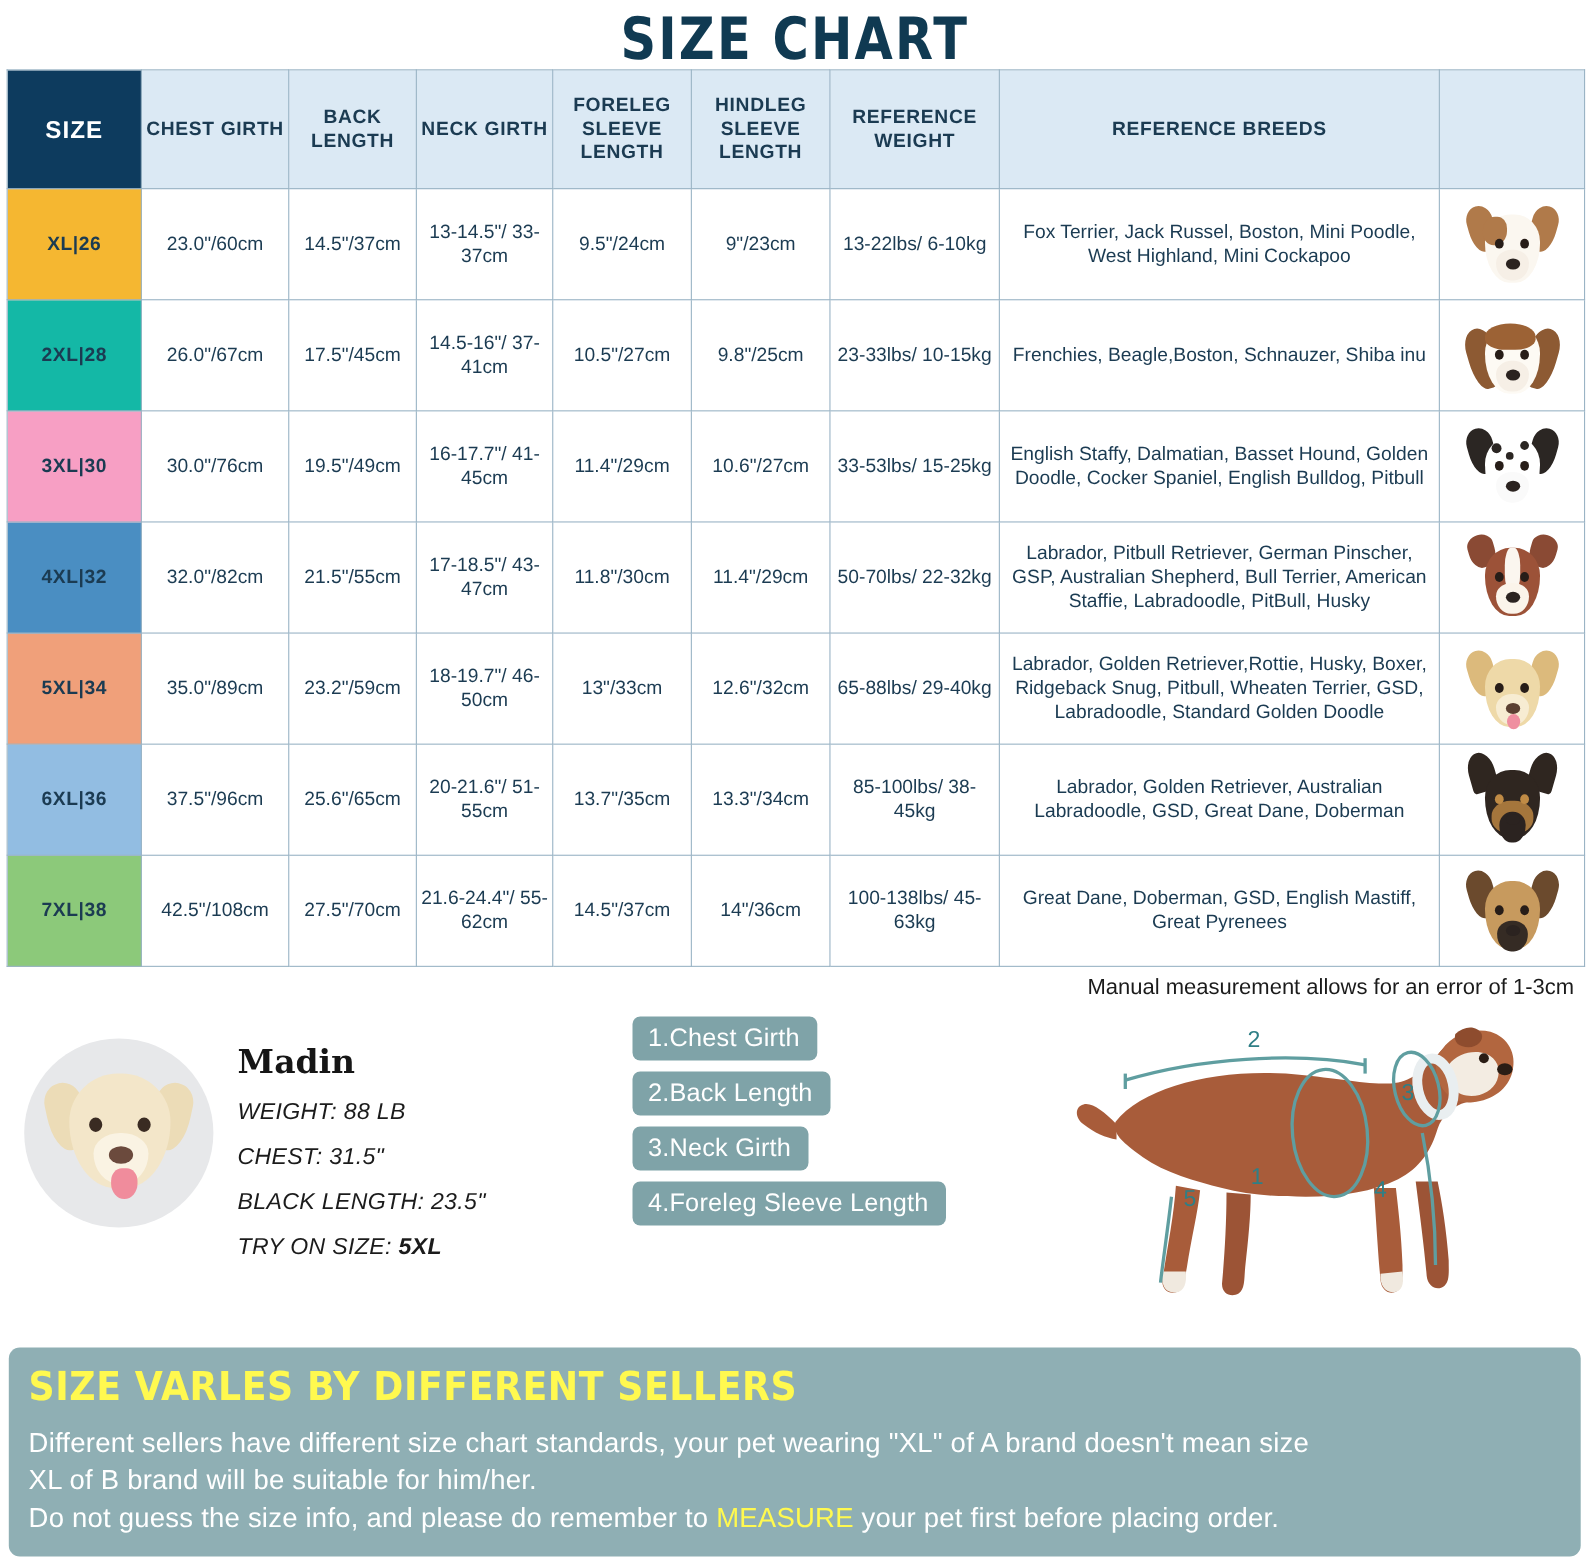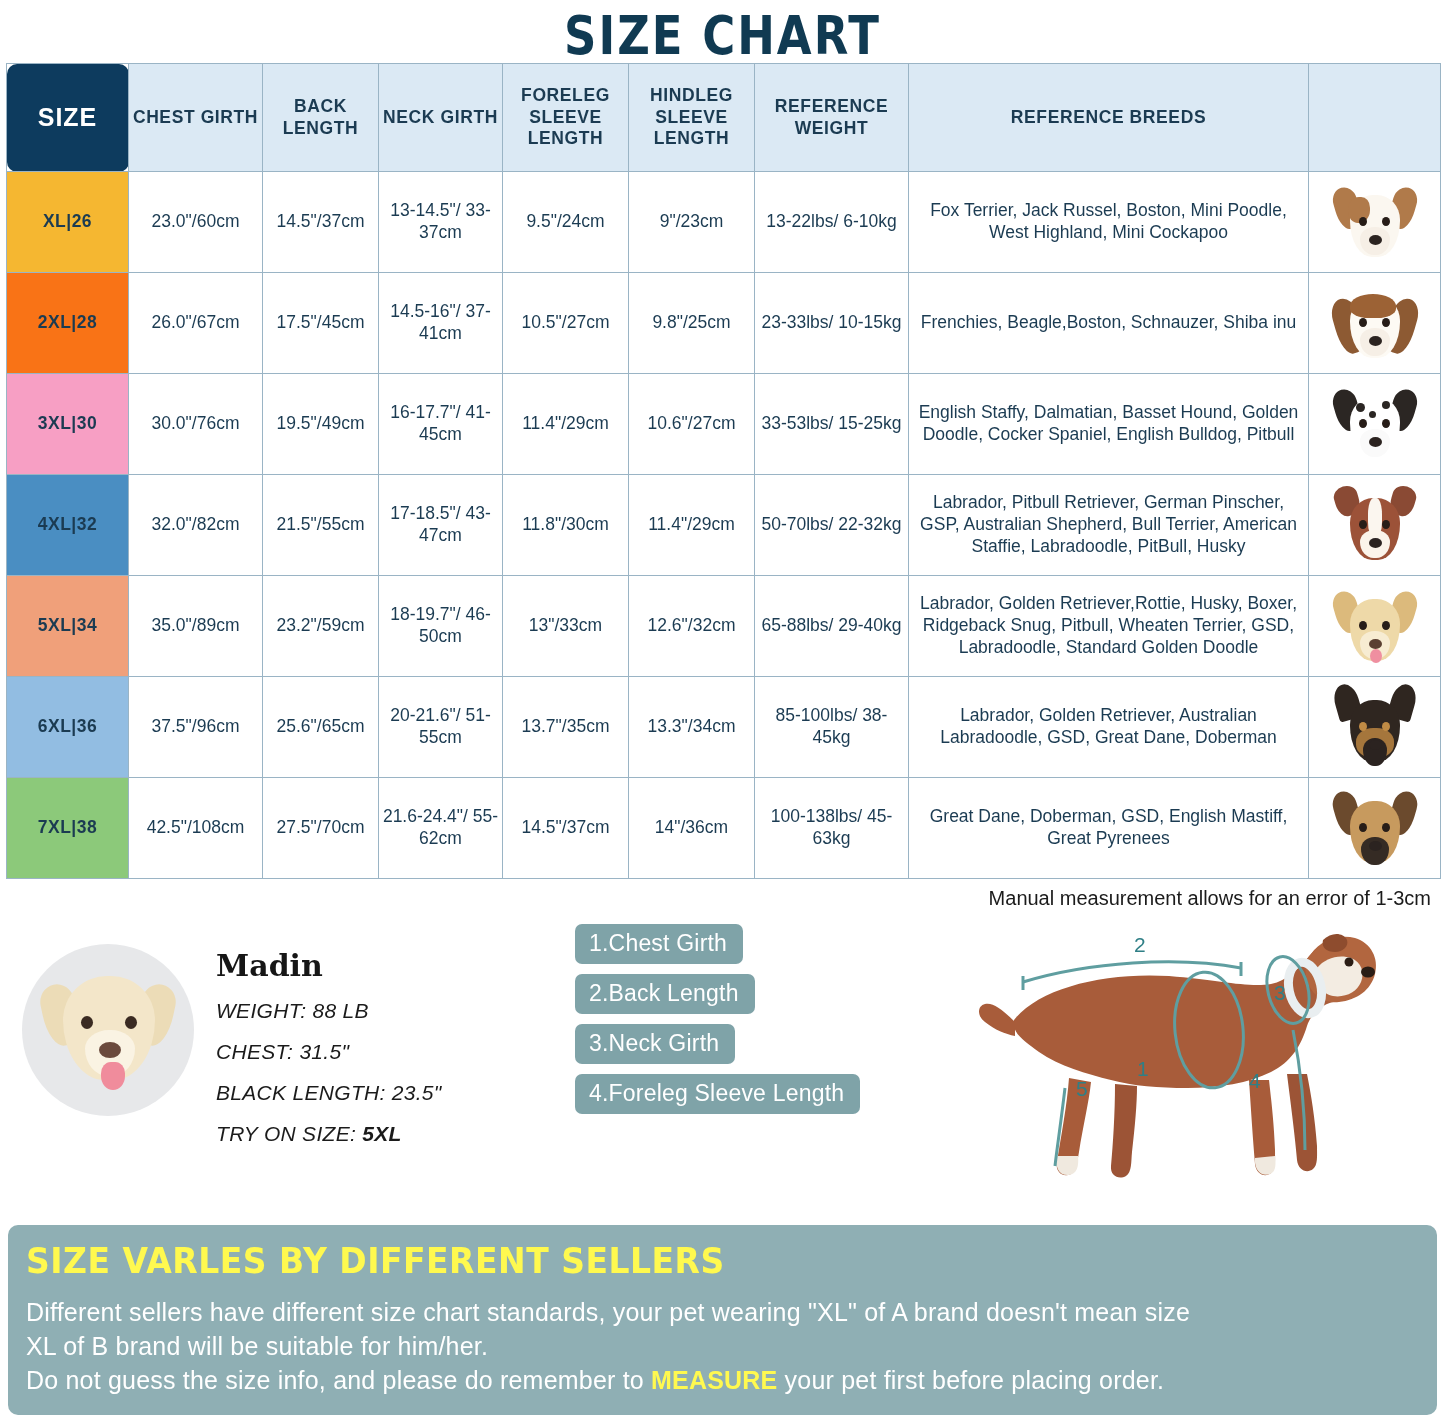--- a/index.html
+++ b/index.html
@@ -51,24 +51,23 @@
   thead th {
     background: #dbe9f4;
     font-weight: 700;
     letter-spacing: 0.6px;
     font-size: 17.5px;
     height: 108px;
   }
   thead th.size-head {
     background: #0d3b5e;
     color: #ffffff;
-    font-size: 25px;
+    font-size: 22px;
     font-weight: 800;
     letter-spacing: 1px;
-    border-radius: 10px;
   }
   td.size-cell {
     font-size: 23px;
     font-weight: 800;
     color: #1b3b52;
     letter-spacing: 0.5px;
   }
   tbody tr { height: 98px; }
   td.breed { font-size: 17px; line-height: 1.45; padding: 4px 10px; }
   td.photo { padding: 0; background: #ffffff; }
@@ -224,21 +223,21 @@
     transform: scaleY(1.1);
     transform-origin: left top;
     margin-bottom: 18px;
   }
   .banner-text {
     font-size: 25px;
     color: #ffffff;
     line-height: 1.35;
     letter-spacing: 0.2px;
   }
-  .banner-text .hl { color: #fff94f; font-weight: 700; }
+  .banner-text .hl { color: #fff94f; font-weight: 400; }
 </style>
 </head>
 <body>
 
 <div class="title-wrap">
   <div class="title">SIZE CHART</div>
 </div>
 
 <div class="table-area">
 <table class="size-chart">
@@ -287,21 +286,21 @@
             <div class="dg-muz"></div>
             <div class="dg-eye l"></div>
                 <div class="dg-eye r"></div>
             <div class="dg-nose"></div>
           </div>
         </div>
       </td>
     </tr>
 
     <tr>
-      <td class="size-cell" style="background:#f97316">2XL|28</td>
+      <td class="size-cell" style="background:#14b8a6">2XL|28</td>
       <td>26.0"/67cm</td>
       <td>17.5"/45cm</td>
       <td>14.5-16"/ 37-41cm</td>
       <td>10.5"/27cm</td>
       <td>9.8"/25cm</td>
       <td>23-33lbs/ 10-15kg</td>
       <td class="breed">Frenchies, Beagle,Boston, Schnauzer, Shiba inu</td>
       <td class="photo">
         <div class="dog-thumb">
           <div class="dg-head">

